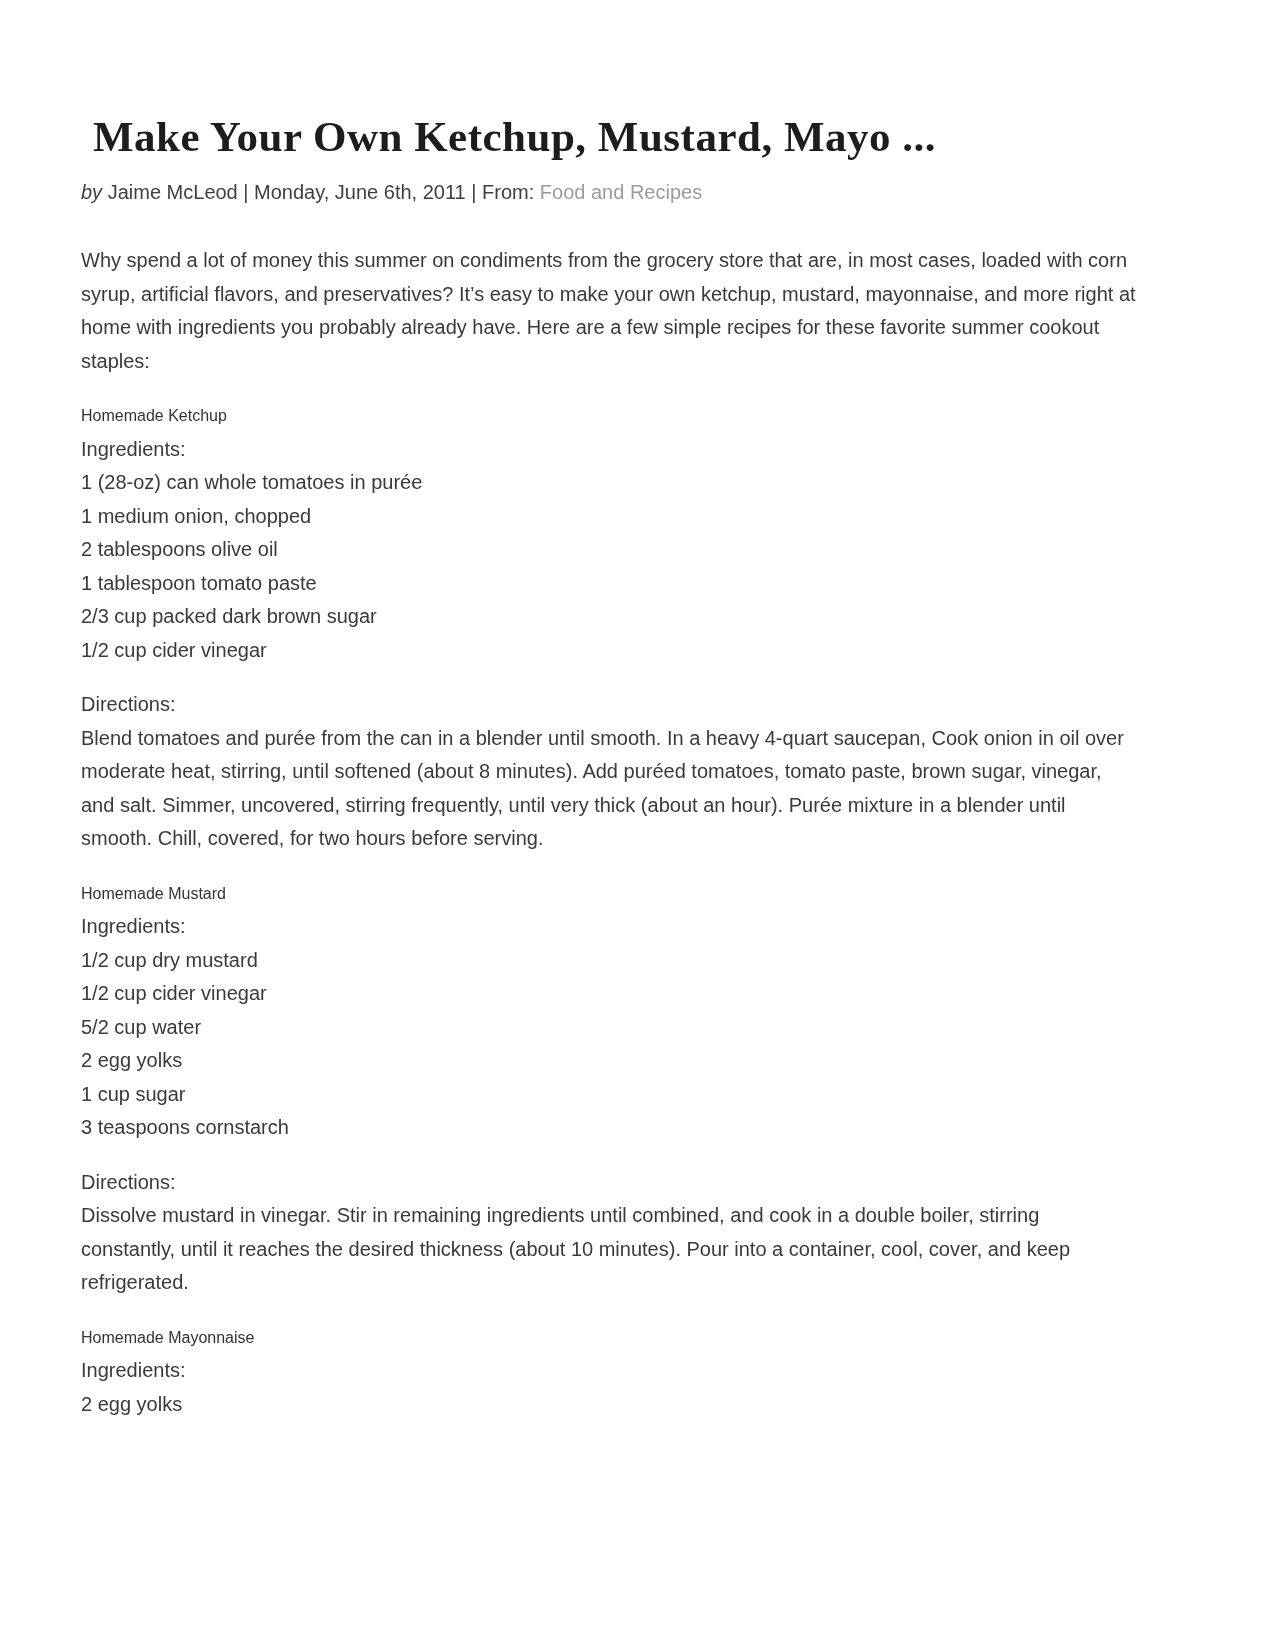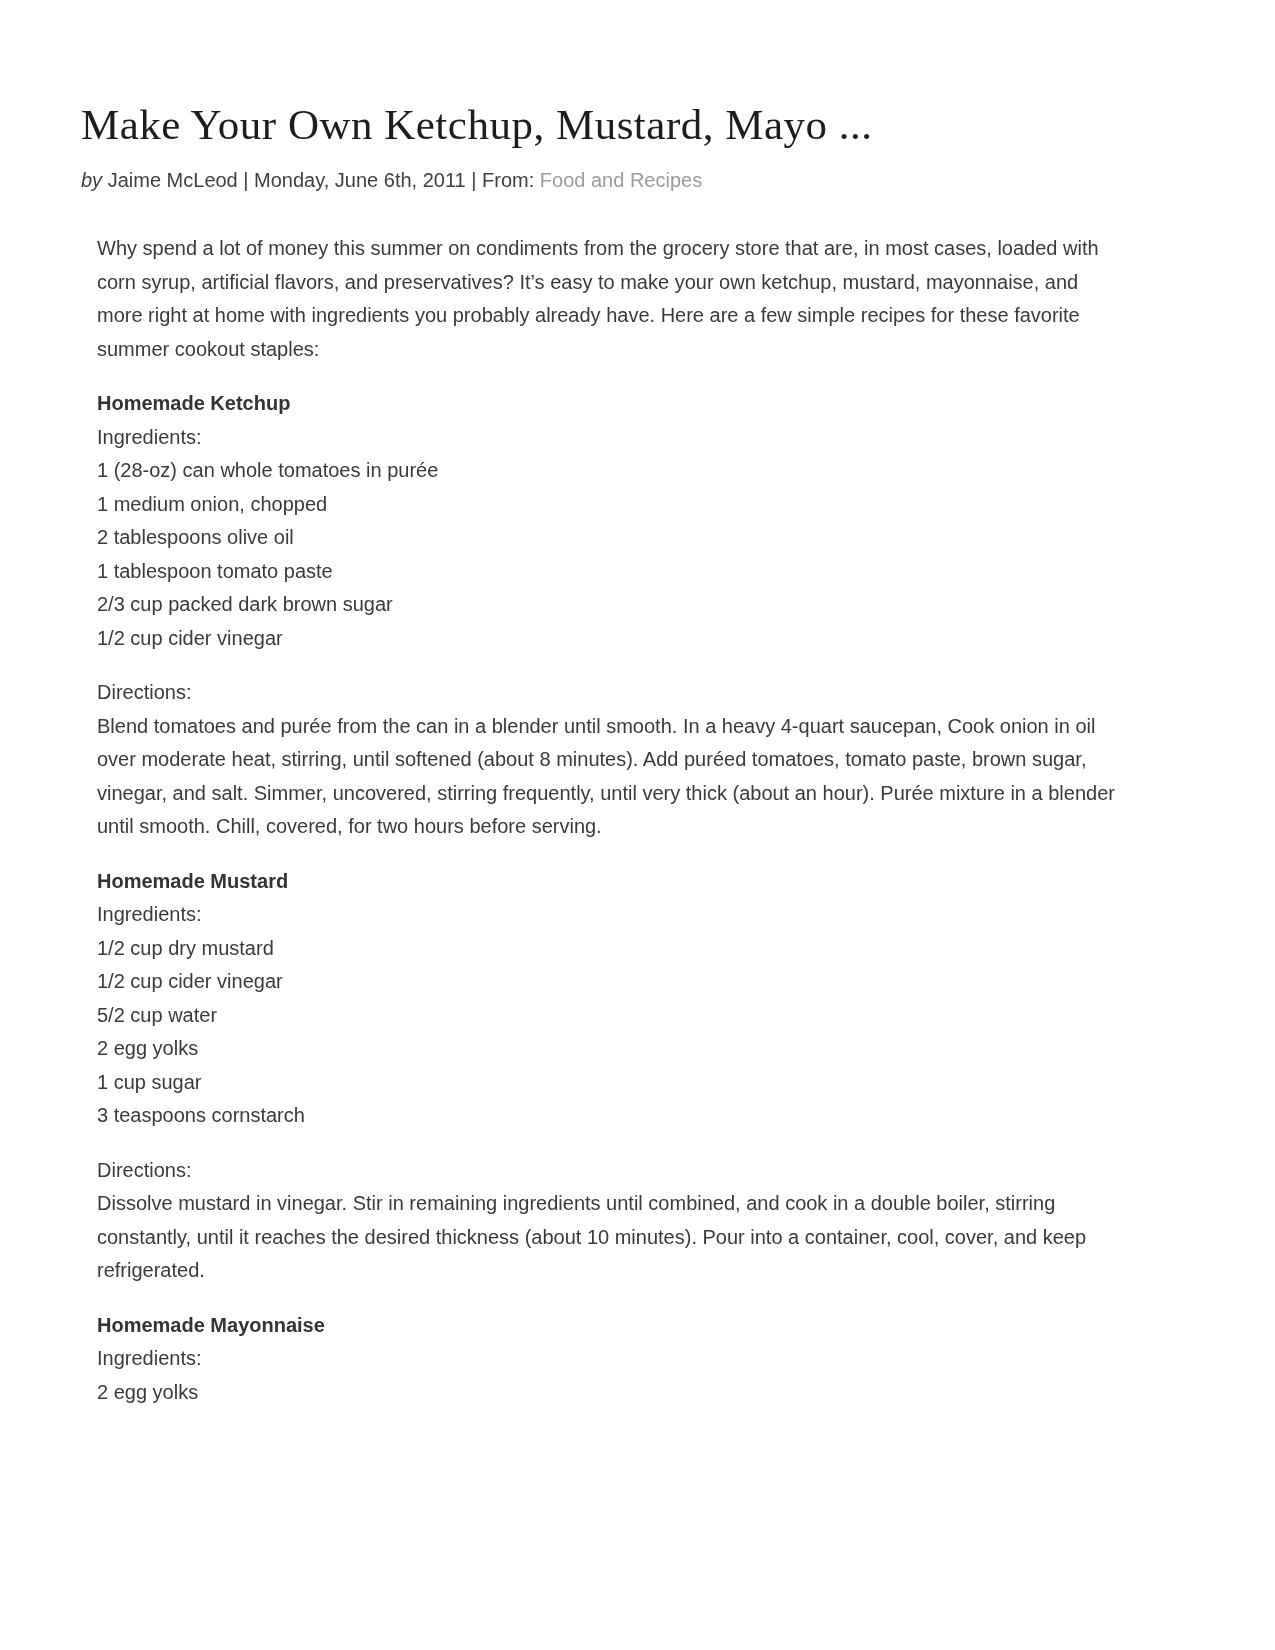--- a/index.html
+++ b/index.html
@@ -13,23 +13,23 @@
     overflow: hidden;
     font-family: "Liberation Sans", "DejaVu Sans", sans-serif;
   }
   .page {
     box-sizing: border-box;
     width: 1275px;
     height: 1650px;
     padding: 100px 139px 0 81px;
   }
   .article-title {
-    margin: 0;
+    margin: 12px;
     font-family: "Liberation Serif", "DejaVu Serif", serif;
-    font-weight: normal;
+    font-weight: bold;
     font-size: 43px;
     line-height: 50px;
     letter-spacing: 0.5px;
     color: #1d1d1d;
   }
   .byline {
     margin-top: 17px;
     margin-bottom: 39px;
     font-size: 20px;
     line-height: 26px;
@@ -38,31 +38,31 @@
   .byline .by-label {
     font-style: italic;
   }
   .byline .category-link {
     color: #9b9b9b;
     text-decoration: none;
     cursor: pointer;
     text-align: center;
   }
   .block {
-    margin: 21px 16px;
+    margin: 21px 0;
     font-size: 20px;
     line-height: 33.5px;
     color: #3a3a3a;
   }
   .block p {
     margin: 0;
   }
   .section-heading {
-    font-weight: bold;
-    font-size: 20px;
+    font-weight: normal;
+    font-size: 16px;
     line-height: 33.5px;
     margin: 0;
     color: #333333;
   }
   .ingredient-line, .ingredients-label, .directions-label {
     line-height: 33.5px;
   }
 </style>
 </head>
 <body>

